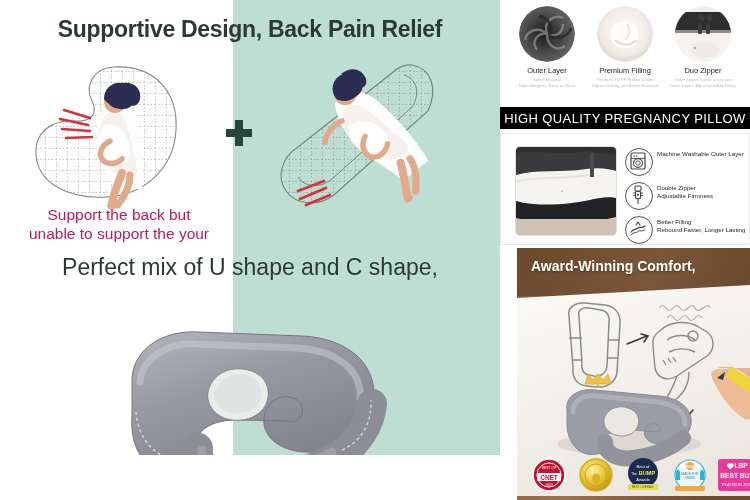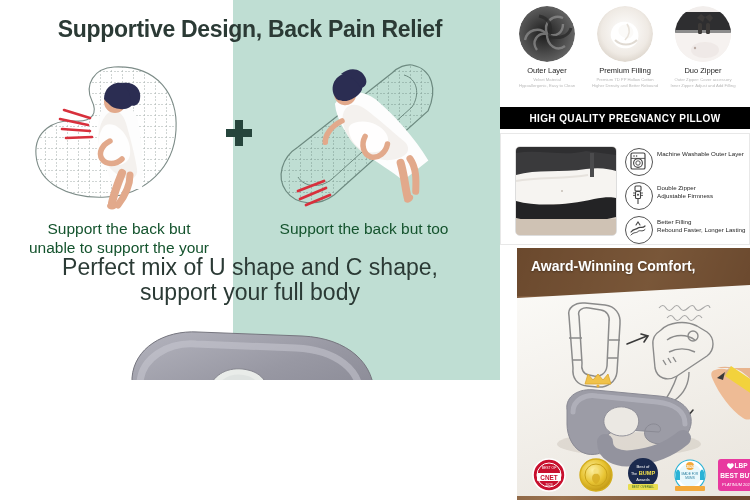--- a/index.html
+++ b/index.html
@@ -4,21 +4,21 @@
 <style>
   html,body{margin:0;padding:0;}
   body{
     width:750px;height:500px;overflow:hidden;
     font-family:"Liberation Sans", sans-serif;
     background:#ffffff;
   }
   .page{position:relative;width:750px;height:500px;overflow:hidden;}
 
   
-  .left-panel{position:absolute;left:0;top:0;width:500px;height:380px;background:#ffffff;overflow:hidden;padding-left:36px;}
+  .left-panel{position:absolute;left:0;top:0;width:500px;height:455px;background:#ffffff;overflow:hidden;padding-left:36px;}
   .mint-half{position:absolute;left:233px;top:0;width:267px;height:500px;background:#bfded3;}
 
   .main-title{
     position:absolute;left:0;top:16px;width:500px;text-align:center;
     font-size:23px;font-weight:bold;color:#2b3a35;letter-spacing:-0.3px;
     z-index:5;
   }
 
   .compare-row{position:absolute;left:0;top:55px;width:500px;height:160px;z-index:4;}
   .cmp{position:absolute;top:0;width:200px;height:160px;}
@@ -27,22 +27,22 @@
   .cmp svg{display:block;width:100%;height:100%;}
 
   .plus-sign{
     position:absolute;left:224px;top:118px;width:30px;height:30px;z-index:6;
   }
   .plus-sign i{position:absolute;background:#26453c;display:block;}
   .plus-sign i.h{left:2px;top:11px;width:26px;height:8px;}
   .plus-sign i.v{left:11px;top:2px;width:8px;height:26px;}
 
   .cap{
-    position:absolute;top:219px;width:228px;text-align:center;
-    font-size:15.5px;line-height:19px;color:#14532d;z-index:5;
+    position:absolute;top:205px;width:228px;text-align:center;
+    font-size:15.5px;line-height:19px;color:#be185d;z-index:5;
   }
   .cap.a{left:5px;}
   .cap.b{left:250px;}
 
   .sub-title{
     position:absolute;left:10px;top:255px;width:480px;text-align:center;
     font-size:23px;line-height:25px;color:#2b3a35;z-index:5;
   }
 
   .pillow-wrap{position:absolute;left:90px;top:320px;width:330px;height:180px;z-index:4;}
@@ -58,21 +58,21 @@
   .fc:nth-child(2){left:86px;}
   .fc:nth-child(3){left:164px;}
   .fc .circ{width:56px;height:56px;border-radius:50%;margin:0 auto;overflow:hidden;position:relative;}
   .fc .circ svg{display:block;width:56px;height:56px;}
   .fc .cname{margin-top:4px;font-size:7.5px;font-weight:normal;color:#1d1d1d;}
   .fc .cdesc{margin-top:2px;font-size:4.2px;line-height:6px;color:#b9b9b9;padding:0 3px;
     filter:blur(0.45px);}
 
   .black-banner{
     position:absolute;left:0;top:107px;width:250px;height:22px;background:#000;
-    color:#fff;font-size:10px;font-weight:bold;letter-spacing:0.4px;
+    color:#fff;font-size:13px;font-weight:normal;letter-spacing:0.4px;
     display:flex;align-items:center;justify-content:center;
   }
 
   
   .spec-block{position:absolute;left:0;top:133px;width:250px;height:112px;background:#fff;
     border:1px solid #e8e8e8;box-sizing:border-box;}
   .spec-photo{position:absolute;left:14px;top:12px;width:100px;height:88px;border-radius:5px;overflow:hidden;
     border:1px solid #ddd;}
   .spec-photo svg{display:block;width:100%;height:100%;}
   .sfeat{position:absolute;left:124px;width:120px;height:30px;}
@@ -211,26 +211,25 @@
     <div class="plus-sign">
       <i class="h"></i>
         <i class="v"></i>
     </div>
 
     <div class="cap a">
       <span>Support the back but</span><br>
       <span>unable to support the your</span>
     </div>
     <div class="cap b">
-      <span>Support the back but too</span><br>
+      <br>
     </div>
 
     <div class="sub-title">
       <span>Perfect mix of U shape and C shape,</span><br>
-      <span>support your full body</span>
     </div>
 
     <div class="pillow-wrap">
       <svg viewBox="0 0 330 180">
         <defs>
           <linearGradient id="pg" x1="0" y1="0" x2="0.6" y2="1">
             <stop offset="0%" stop-color="#b4b4be"></stop>
             <stop offset="45%" stop-color="#9898a3"></stop>
             <stop offset="100%" stop-color="#81818d"></stop>
           </linearGradient>

